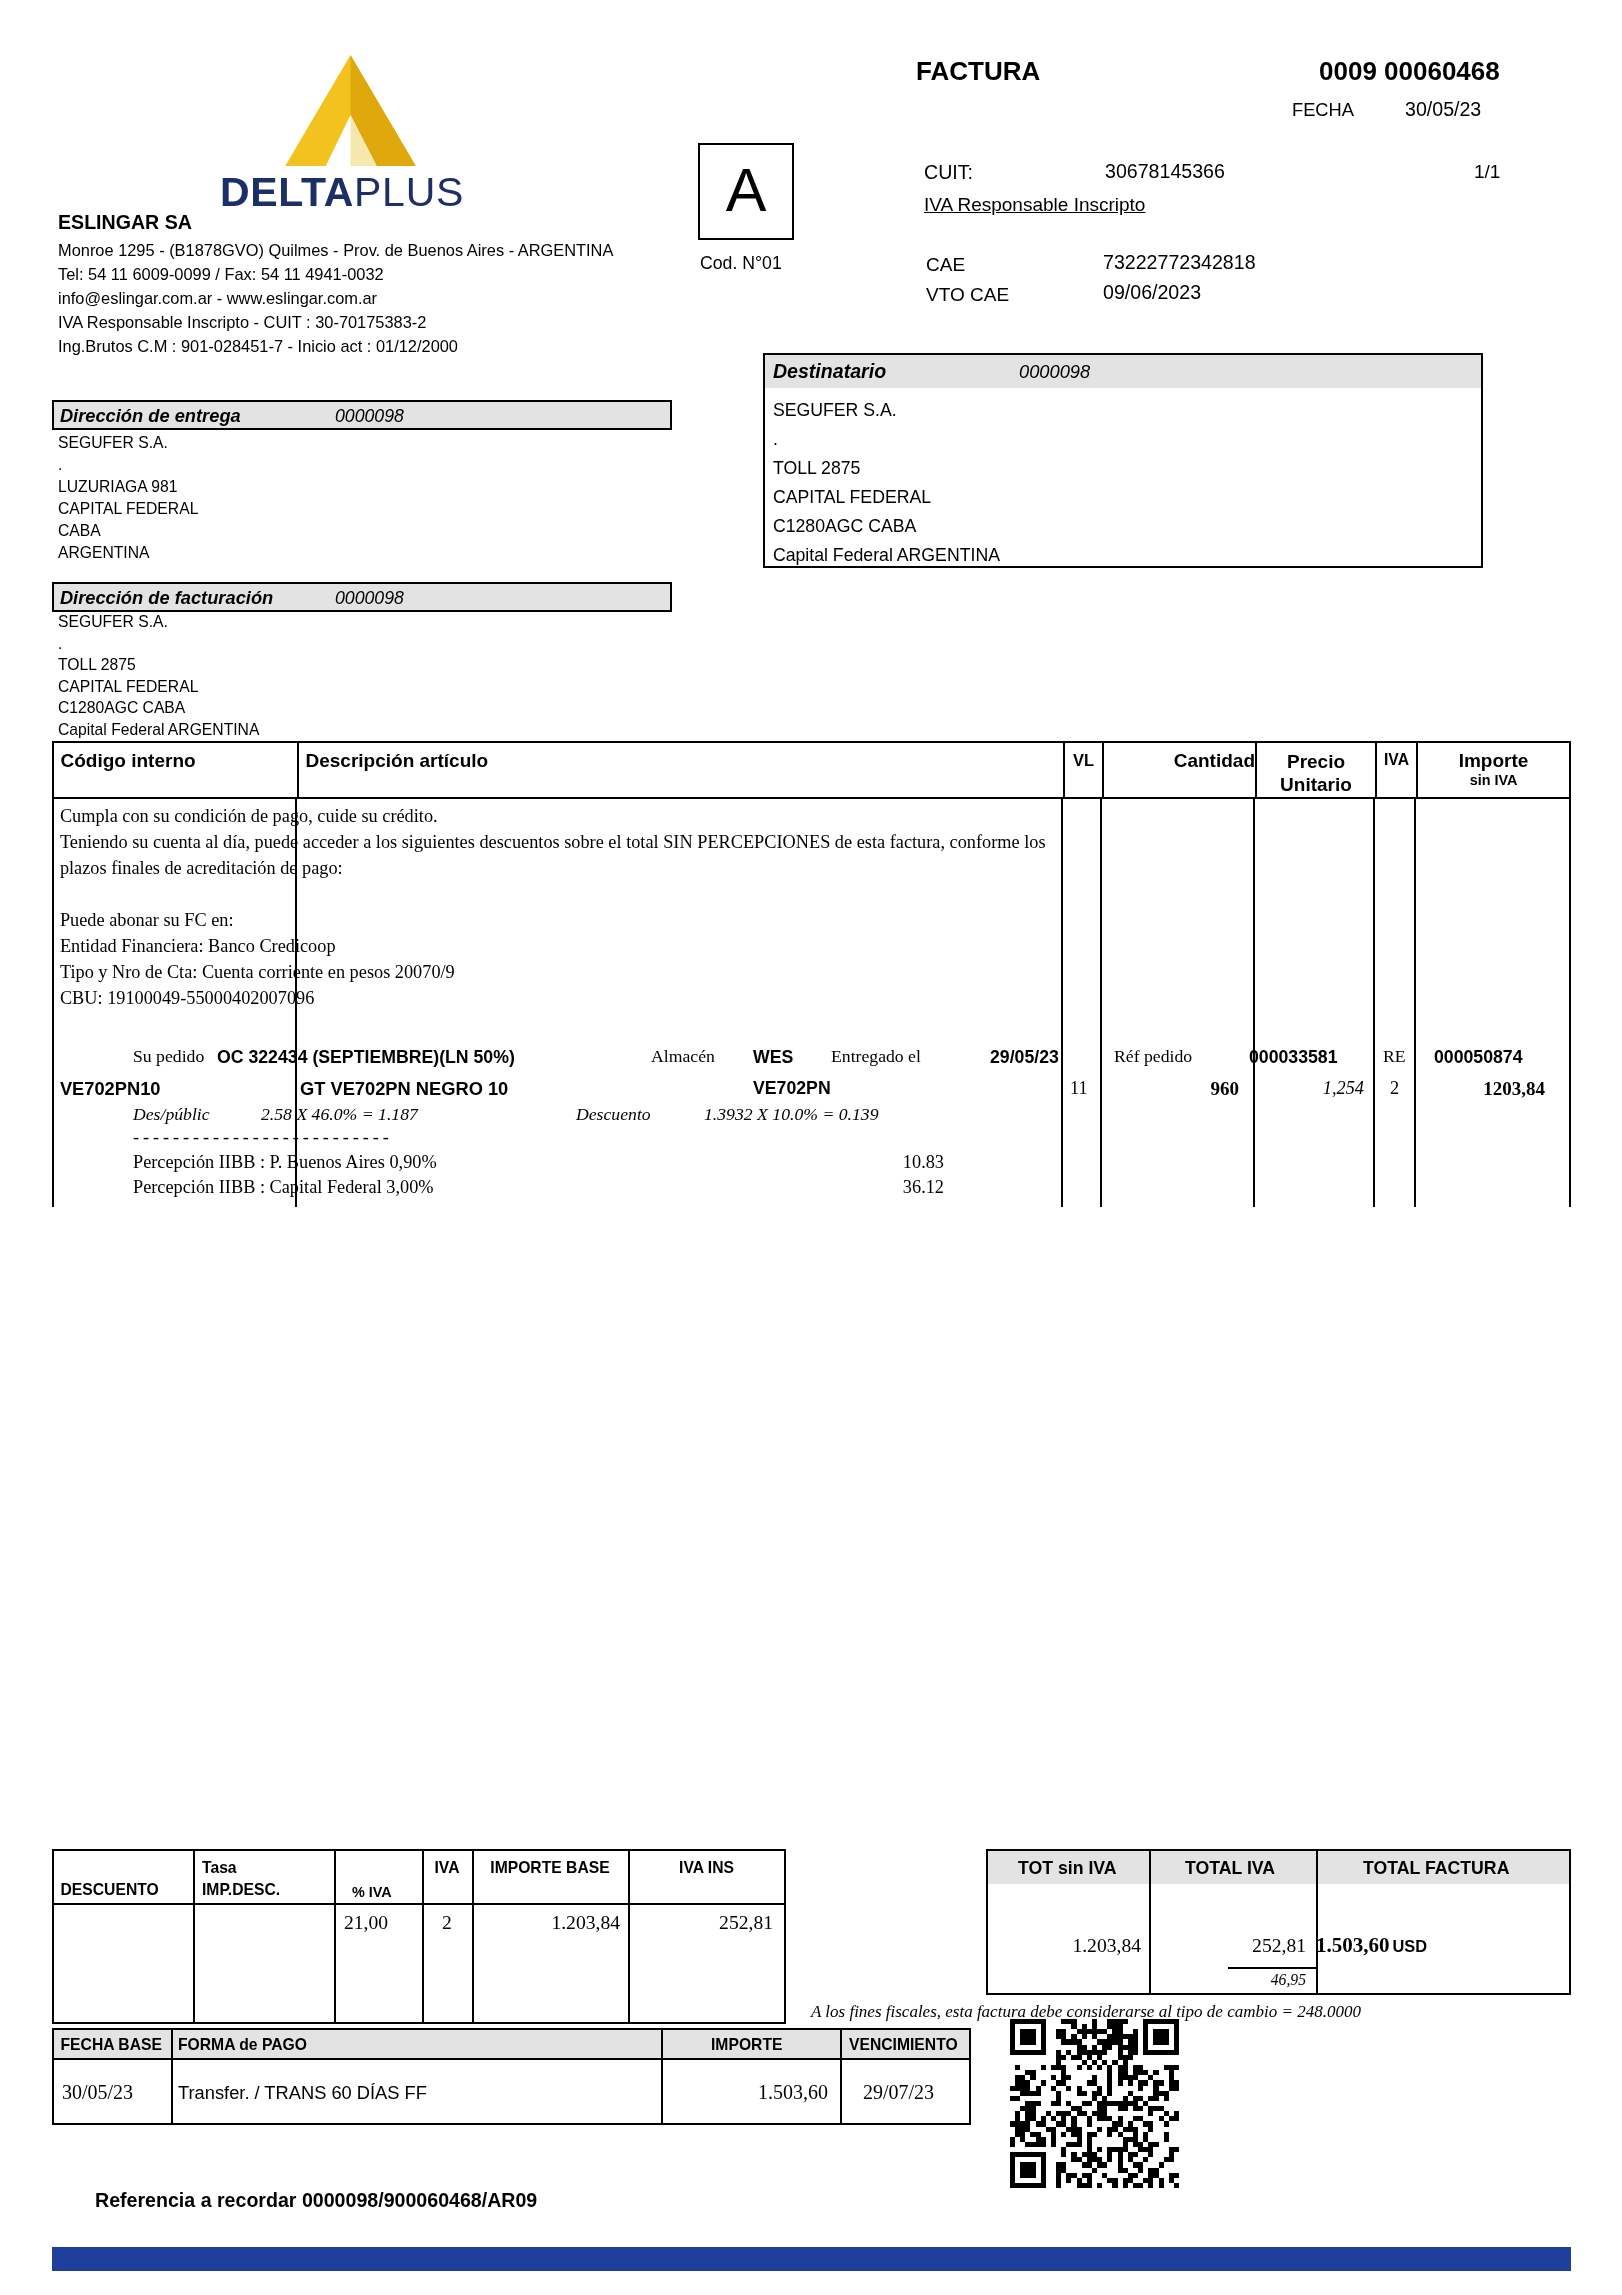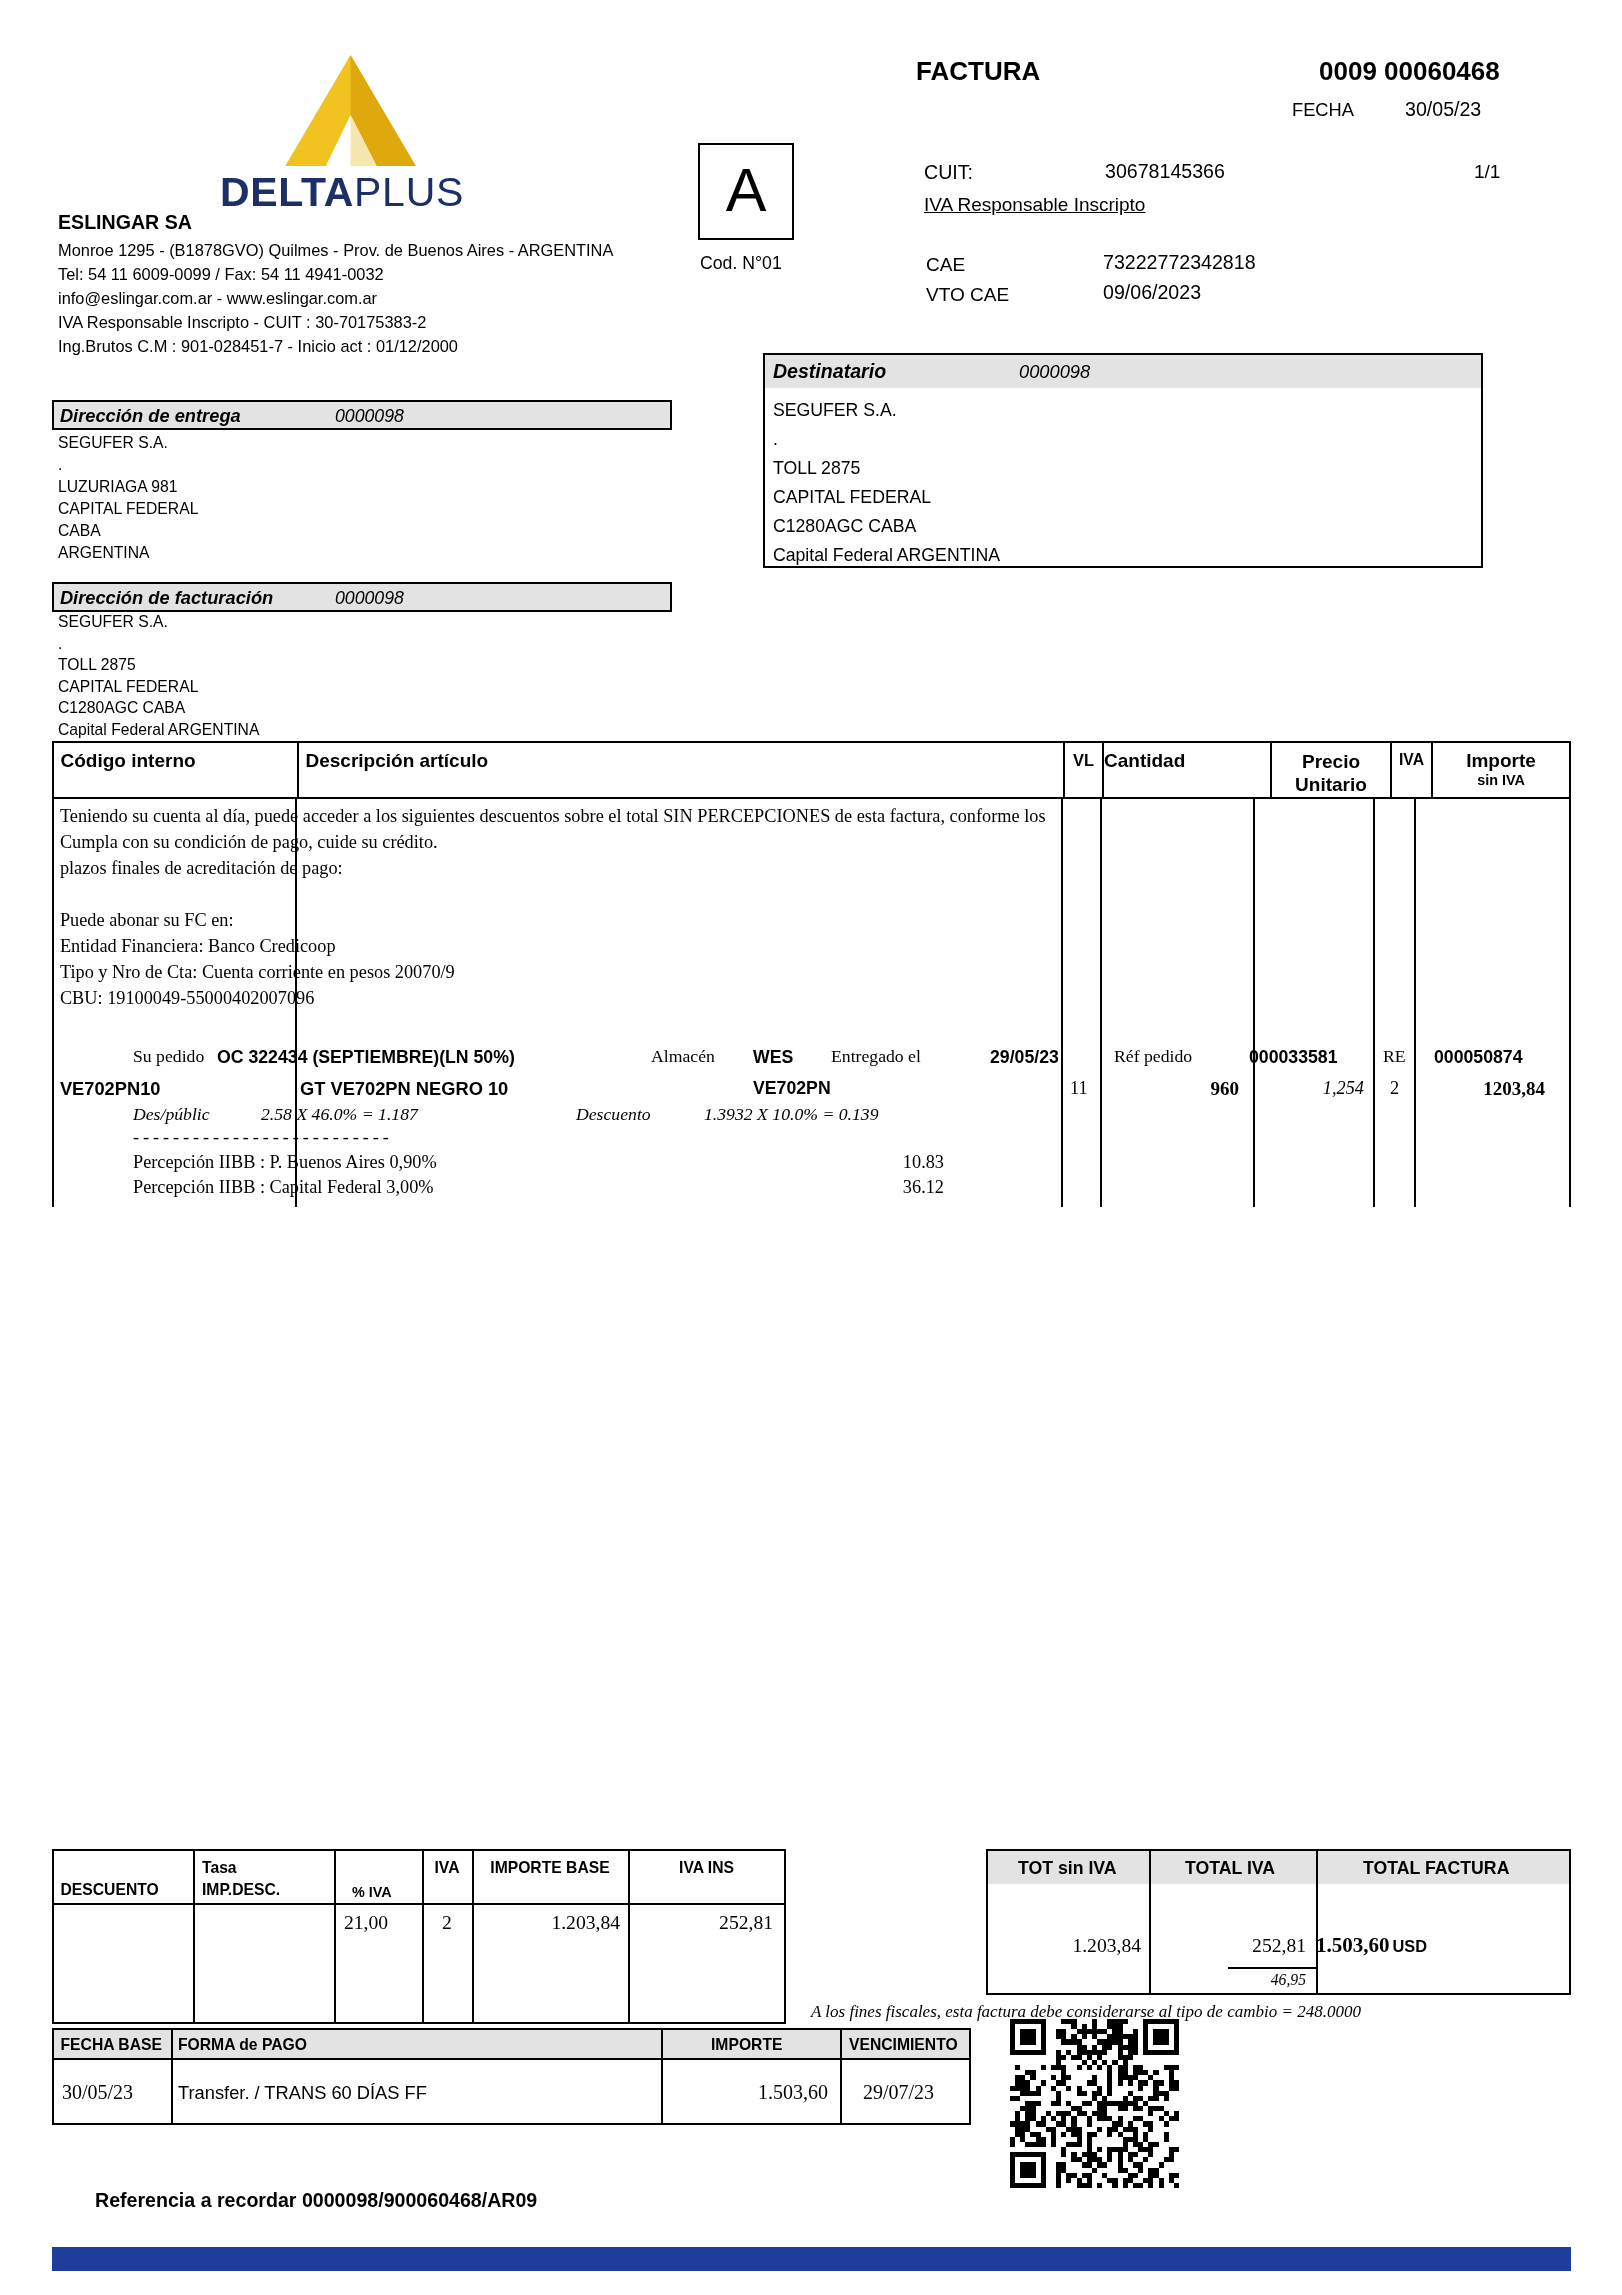--- a/index.html
+++ b/index.html
@@ -99,43 +99,43 @@
     <div>CAPITAL FEDERAL</div>
     <div>C1280AGC CABA</div>
     <div>Capital Federal ARGENTINA</div>
   </div>
 
   <div class="abs" style="left:52px;top:741px;width:1519px;height:466px;">
     <div class="b" style="display:flex;height:58px;border:2px solid #000;">
       <div style="width:243px;padding:6.5px 0 0 6.5px;font-size:19px;">Código interno</div>
       <div style="width:766px;padding:6.5px 0 0 6.5px;font-size:19px;border-left:2px solid #000;">Descripción artículo</div>
       <div style="width:39px;padding-top:7.9px;text-align:center;font-size:16.4px;border-left:2px solid #000;">VL</div>
-      <div style="width:168px;padding-top:6.5px;text-align:left;font-size:19px;border-left:2px solid #000;">Cantidad</div>
+      <div style="width:153px;padding-top:6.5px;text-align:right;font-size:19px;border-left:2px solid #000;">Cantidad</div>
       <div style="width:120px;padding-top:6.5px;text-align:center;font-size:19px;line-height:23px;border-left:2px solid #000;">
         <div>Precio</div>
         <div>Unitario</div>
       </div>
       <div style="width:41px;padding-top:7.9px;text-align:center;font-size:15.7px;border-left:2px solid #000;">IVA</div>
       <div style="flex:1;padding-top:6.5px;text-align:center;border-left:2px solid #000;">
         <div style="font-size:19px;">Importe</div>
         <div style="font-size:14.4px;">sin IVA</div>
       </div>
     </div>
 
     <div style="position:relative;height:408px;border-left:2px solid #000;border-right:2px solid #000;">
       <div class="vline" style="left:241px;"></div>
       <div class="vline" style="left:1007px;"></div>
       <div class="vline" style="left:1046px;"></div>
       <div class="vline" style="left:1199px;"></div>
       <div class="vline" style="left:1319px;"></div>
       <div class="vline" style="left:1360px;"></div>
 
       <div class="abs serif nw" style="left:5.9px;top:3.9px;font-size:18.3px;line-height:26px;">
+        <div style="min-height:26px;">Cumpla con su condición de pago, cuide su crédito.</div>
         <div style="min-height:26px;">Teniendo su cuenta al día, puede acceder a los siguientes descuentos sobre el total SIN PERCEPCIONES de esta factura, conforme los</div>
-        <div style="min-height:26px;">Cumpla con su condición de pago, cuide su crédito.</div>
         <div style="min-height:26px;">plazos finales de acreditación de pago:</div>
         <div style="min-height:26px;"></div>
         <div style="min-height:26px;">Puede abonar su FC en:</div>
         <div style="min-height:26px;">Entidad Financiera: Banco Credicoop</div>
         <div style="min-height:26px;">Tipo y Nro de Cta: Cuenta corriente en pesos 20070/9</div>
         <div style="min-height:26px;">CBU: 19100049-55000402007096</div>
       </div>
 
       <span class="abs serif nw" style="left:79px;top:247px;font-size:17.7px;">Su pedido</span>
       <span class="abs b nw" style="left:163px;top:248px;font-size:17.7px;">OC 322434 (SEPTIEMBRE)(LN 50%)</span>

